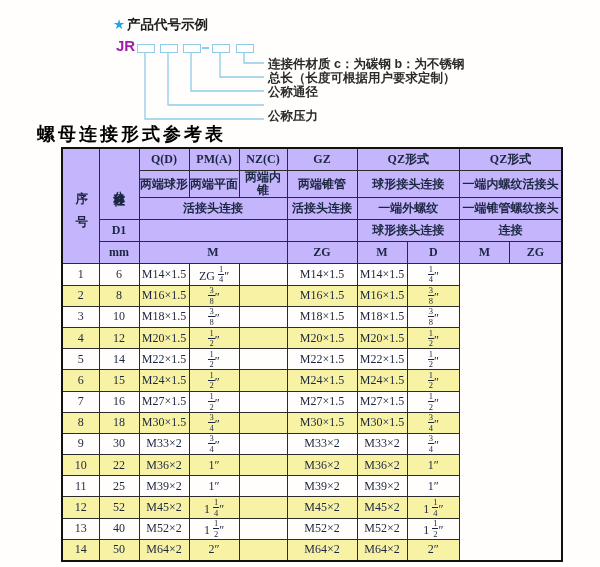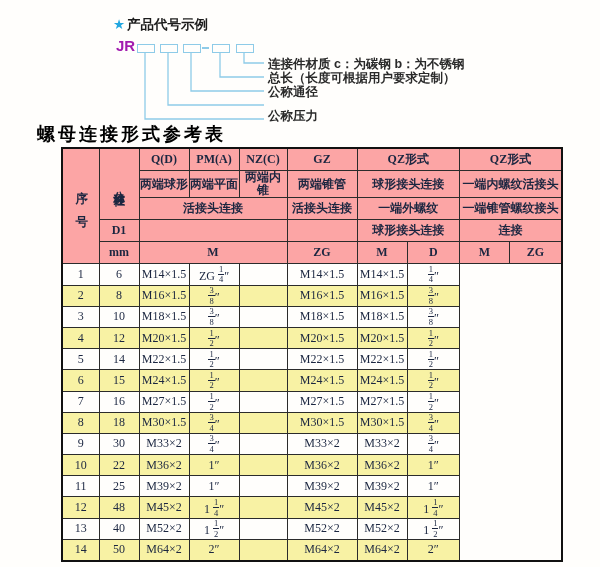--- a/index.html
+++ b/index.html
@@ -19,21 +19,21 @@
   
   .tbl-title{position:absolute;left:37px;top:122px;font-size:18px;font-weight:bold;color:#000;
              letter-spacing:3px;font-family:"Liberation Serif",serif;}
 
   
   table.ref{position:absolute;left:61px;top:147px;width:502px;border-collapse:collapse;
             table-layout:fixed;font-family:"Liberation Serif",serif;color:#1b2640;}
   table.ref th,table.ref td{border:1px solid #2b2b2b;padding:0;text-align:center;vertical-align:middle;
             overflow:hidden;}
   table.ref{border:2px solid #111;}
-  table.ref th{background:#fca5a5;font-weight:bold;font-size:12px;height:21px;line-height:1.1;}
+  table.ref th{background:#c4b5fd;font-weight:bold;font-size:12px;height:21px;line-height:1.1;}
   table.ref td{height:20.2px;font-size:12px;background:#fffefc;}
   tr.alt td{background:#f8f2a4;}
   .v{writing-mode:vertical-rl;text-orientation:upright;margin:0 auto;}
   .v-xh{letter-spacing:1.9em;font-size:12.5px;}
   .v-gc{letter-spacing:0.12em;font-size:11.5px;}
   .fr{display:inline-block;vertical-align:-0.35em;font-size:8.5px;line-height:1;text-align:center;}
   .fr .fn{display:block;border-bottom:1px solid #1b2640;padding:0 1px 0.5px;}
   .fr .fd{display:block;padding-top:0.5px;}
 </style>
 </head>
@@ -228,21 +228,21 @@
           <td>25</td>
           <td>M39×2</td>
           <td>1″</td>
           <td></td>
           <td>M39×2</td>
           <td>M39×2</td>
           <td>1″</td>
         </tr>
         <tr class="alt">
           <td>12</td>
-          <td>48</td>
+          <td>52</td>
           <td>M45×2</td>
           <td>1 <span class="fr"><span class="fn">1</span><span class="fd">4</span></span>″</td>
           <td></td>
           <td>M45×2</td>
           <td>M45×2</td>
           <td>1 <span class="fr"><span class="fn">1</span><span class="fd">4</span></span>″</td>
         </tr>
         <tr>
           <td>13</td>
           <td>40</td>

